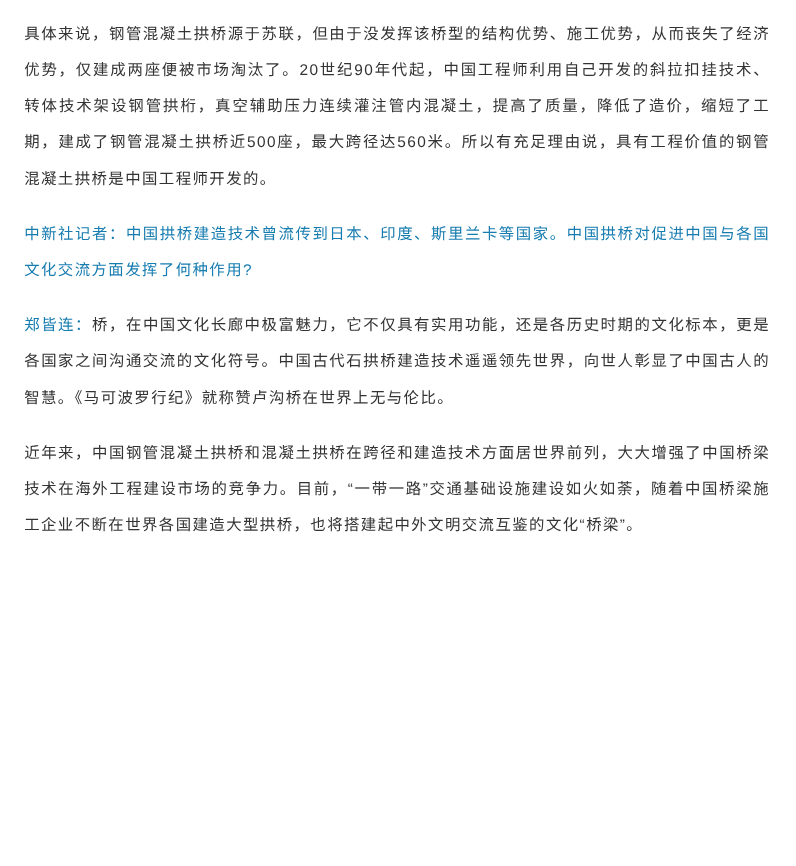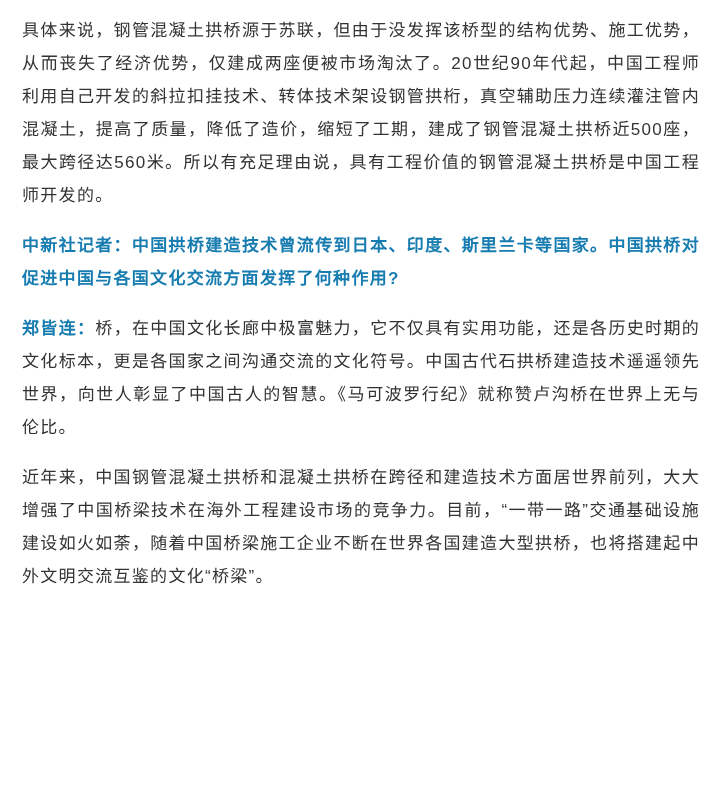--- a/index.html
+++ b/index.html
@@ -12,38 +12,38 @@
     min-height: 787px;
     box-sizing: border-box;
     padding: 14px 24px 18px 22px;
     font-family: "Liberation Sans", "DejaVu Sans", sans-serif;
   }
   .article {
     width: 100%;
   }
   .para {
     margin: 0 0 17px 0;
-    font-size: 17px;
+    font-size: 14px;
     line-height: 33px;
     letter-spacing: 1.3px;
     color: var(--body-text, #333333);
     text-align: justify;
     text-justify: inter-ideograph;
     word-break: break-all;
   }
   .para:last-child {
     margin-bottom: 0;
   }
   .para.question {
     color: var(--accent-blue, #177cb0);
-    font-weight: 700;
+    font-weight: 400;
   }
   .speaker {
     color: var(--accent-blue, #177cb0);
-    font-weight: 700;
+    font-weight: 400;
   }
 </style>
 </head>
 <body style="background: rgb(255, 255, 255);">
 
 <div class="article">
 
   <p class="para">具体来说，钢管混凝土拱桥源于苏联，但由于没发挥该桥型的结构优势、施工优势，从而丧失了经济优势，仅建成两座便被市场淘汰了。20世纪90年代起，中国工程师利用自己开发的斜拉扣挂技术、转体技术架设钢管拱桁，真空辅助压力连续灌注管内混凝土，提高了质量，降低了造价，缩短了工期，建成了钢管混凝土拱桥近500座，最大跨径达560米。所以有充足理由说，具有工程价值的钢管混凝土拱桥是中国工程师开发的。</p>
 
 

